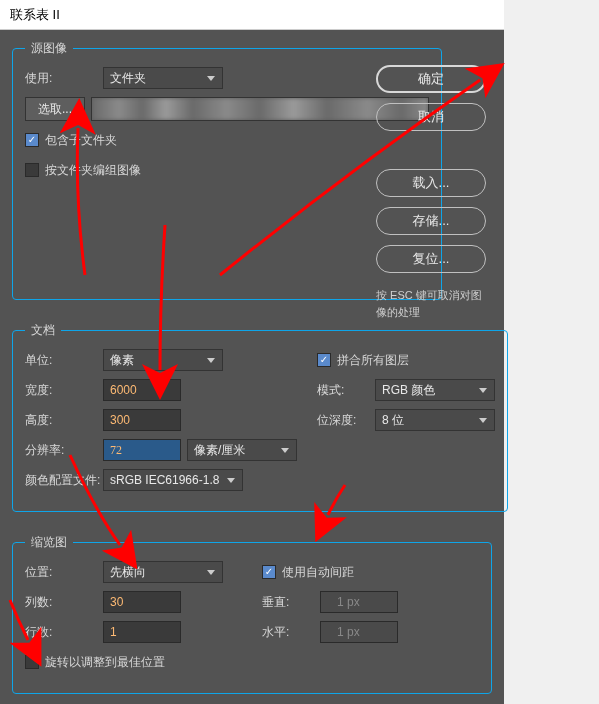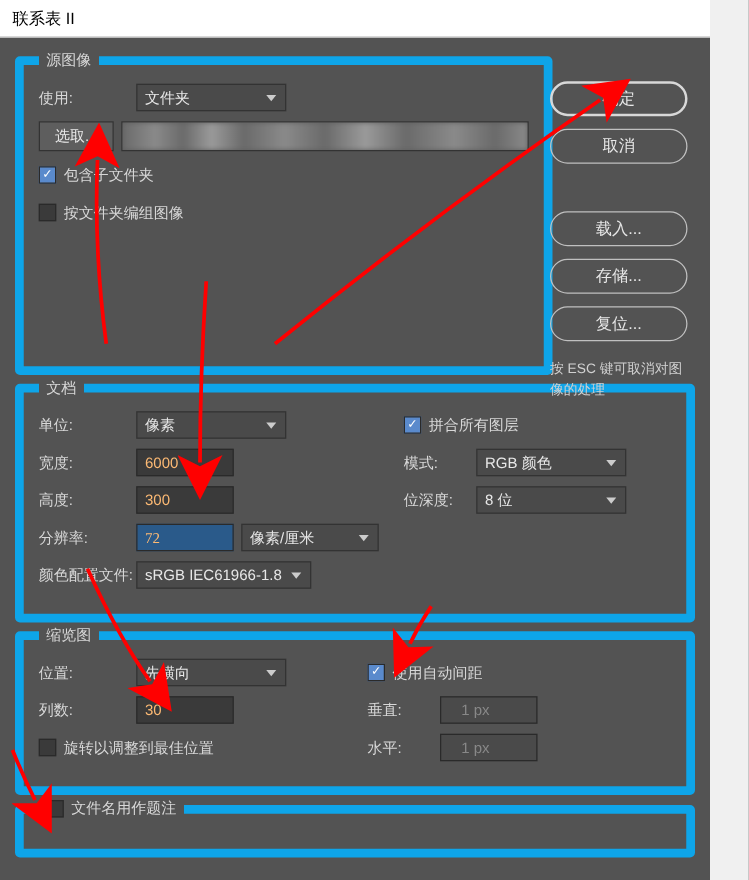--- a/index.html
+++ b/index.html
@@ -1,21 +1,21 @@
 <!DOCTYPE html>
 <html><head>
 <meta charset="utf-8">
 <style>
   * { box-sizing: border-box; margin: 0; padding: 0; font-family: "Microsoft YaHei", Arial, sans-serif; }
   body { background: #f0f0f0; width: 599px; height: 704px; overflow: hidden; }
-  .dialog { width: 568px; height: 704px; background: #535353; position: relative; }
+  .dialog { width: 504px; height: 704px; background: #535353; position: relative; }
   .titlebar { background: #fff; height: 30px; padding: 6px 10px; font-size: 13px; color: #000; border-bottom: 1px solid #ccc; }
   .content { padding: 10px 12px; color: #d8d8d8; font-size: 12px; }
 
-  fieldset { border: 7px solid #0ea5e9; border-radius: 4px; padding: 10px 12px 12px 12px; margin-bottom: 2px; position: relative; }
+  fieldset { border: 1px solid #0ea5e9; border-radius: 4px; padding: 10px 12px 12px 12px; margin-bottom: 22px; position: relative; }
   legend { padding: 0 6px; font-size: 12px; color: #d8d8d8; }
 
   .row { display: flex; align-items: center; margin-bottom: 8px; min-height: 22px; }
   .lbl { width: 78px; font-size: 12px; color: #d8d8d8; }
   .lbl2 { width: 58px; font-size: 12px; color: #d8d8d8; }
 
   select, .select {
     appearance: none; -webkit-appearance: none;
     background: #4a4a4a; color: #e8e8e8; border: 1px solid #333;
     font-size: 12px; height: 22px; padding: 2px 20px 2px 6px;
@@ -173,20 +173,24 @@
         <div class="col">
           <div class="row">
             <span class="lbl">位置:</span>
             <div class="select" style="width:120px;">
               <span>先横向</span>
             </div>
           </div>
           <div class="row">
             <span class="lbl">列数:</span>
             <input class="input-text" value="30" style="">
+          </div>
+          <div class="row">
+            <span class="lbl">行数:</span>
+            <input class="input-text" value="1" style="">
           </div>
           <div class="row">
             <label class="chk">
               <span class="chkbox"></span>
               <span>旋转以调整到最佳位置</span>
             </label>
           </div>
         </div>
         <div class="col">
           <div class="row">

